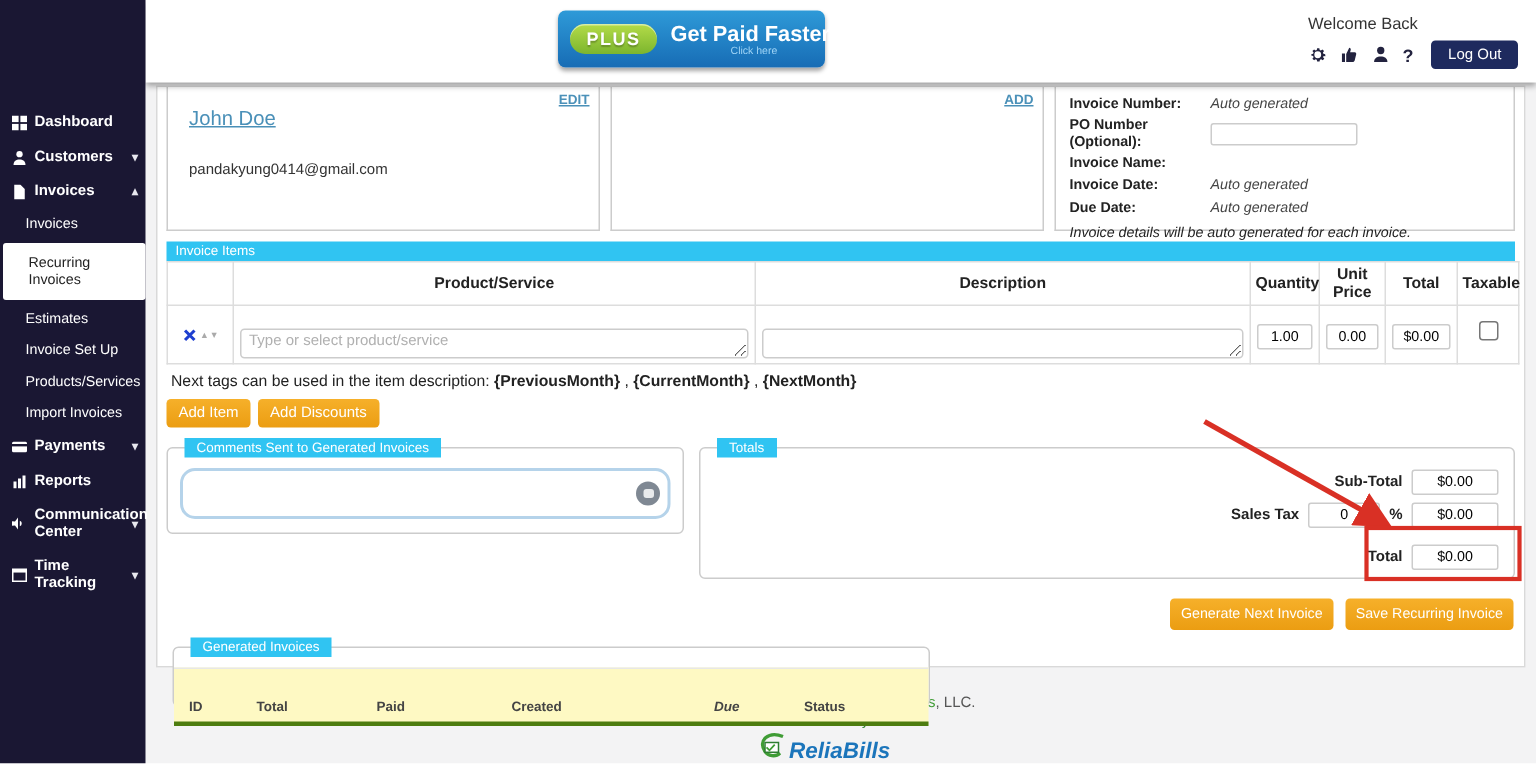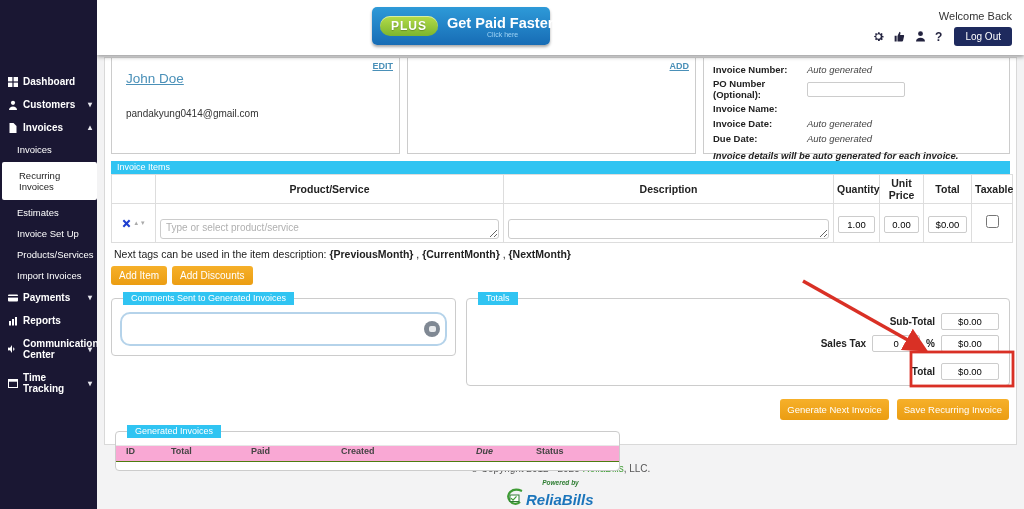--- a/index.html
+++ b/index.html
@@ -26,21 +26,21 @@
     background:linear-gradient(180deg,#2e9ad8,#176cb5); border-radius:5px;
     display:flex; align-items:center; box-shadow:0 2px 3px rgba(0,0,0,.35); cursor:pointer; }
   .plus-pill { margin-left:8px; background:linear-gradient(180deg,#b4dc49,#7cb52e);
     border-radius:11px; color:#fff; font-weight:700; font-size:12px; padding:3px 11px;
     letter-spacing:1px; text-shadow:0 1px 1px rgba(0,0,0,.25);
     box-shadow:inset 0 1px 0 rgba(255,255,255,.5); }
   .banner-text { margin-left:9px; display:flex; flex-direction:column; align-items:center; }
   .banner-title { color:#fff; font-size:14.5px; font-weight:700; white-space:nowrap; }
   .banner-sub { color:#9fd4f6; font-size:7px; }
   .header-right { position:absolute; right:12px; top:10px; display:flex;
-    flex-direction:column; align-items:flex-end; gap:5px; }
+    flex-direction:column; align-items:flex-start; gap:5px; }
   .welcome { font-size:11px; color:#333; }
   .hicons { display:flex; align-items:center; gap:8px; }
   .hicon { width:13px; height:13px; cursor:pointer; display:inline-flex; }
   .help-q { font-weight:700; font-size:12px; color:#23233f; cursor:pointer; }
   .logout-btn { background:#1e2a5e; color:#fff; font-size:10px; padding:4px 11px;
     border-radius:3px; border:none; cursor:pointer; margin-left:4px; font-family:inherit; }
   
   #main { position:absolute; left:97px; top:55px; width:927px; height:454px;
     background:#f3f3f4; padding:2px 7px 0; }
   .card { background:#fff; border:1px solid #d9d9d9; width:100%; height:388px; }
@@ -51,21 +51,21 @@
   .corner-link { position:absolute; top:3px; right:6px; font-size:9px; font-weight:700;
     color:#4a90b8; text-decoration:underline; cursor:pointer; }
   .cust-name { position:absolute; left:14px; top:13px; font-size:13.5px; color:#4a90b8;
     text-decoration:underline; cursor:pointer; }
   .cust-email { position:absolute; left:14px; top:50px; font-size:10px; color:#333; }
   .detail-row { display:flex; align-items:center; margin-bottom:2px; min-height:13px; }
   .detail-label { width:94px; font-size:9.5px; font-weight:700; color:#222; flex:0 0 94px; }
   .detail-value { font-size:9.5px; font-style:italic; color:#444; }
   .po-input { width:98px; height:15px; border:1px solid #ccc; border-radius:2px;
     font-size:9px; padding:0 3px; }
-  .detail-note { font-size:9.5px; font-weight:700; font-style:italic; margin-top:5px; }
+  .detail-note { font-size:9.5px; font-weight:400; font-style:italic; margin-top:5px; }
   .section-bar { background:#30c4f2; color:#fff; font-size:9px; line-height:11px;
     padding:1px 6px; margin:7px 6px 0; }
   table.items { border-collapse:collapse; width:calc(100% - 12px); margin:0 6px;
     table-layout:fixed; }
   .items th { border:1px solid #ddd; font-size:10.5px; padding:2px 3px; text-align:center;
     font-weight:700; color:#222; background:#fff; }
   .items td { border:1px solid #ddd; padding:3px 4px; vertical-align:middle; }
   .row-tools { display:flex; align-items:center; gap:3px; justify-content:center; }
   .x-icon { display:inline-flex; width:9px; height:9px; cursor:pointer; }
   .mini-arrow { color:#aaa; font-size:7px; cursor:pointer; }
@@ -93,22 +93,22 @@
   .totals-box { flex:1; height:88px; padding:14px 10px 6px; }
   .t-row { display:flex; justify-content:flex-end; align-items:center; gap:6px; margin-bottom:5px; }
   .t-label { font-size:10px; font-weight:700; color:#222; }
   .t-input { width:58px; height:17px; border:1px solid #ccc; border-radius:2px;
     font-size:9.5px; text-align:center; font-family:inherit; }
   .tax-input { width:48px; }
   .t-row.total { margin-top:11px; }
   .actions-row { display:flex; justify-content:flex-end; gap:8px; margin:13px 7px 0; }
   .actions-row .orange-btn { font-size:9.5px; padding:5px 7px; }
   .gen-box { width:505px; height:40px; margin:11px 0 0 10px; }
-  .gen-head { display:flex; margin-top:13px; background:#f9a8d4; border-top:1px solid #e7e7e7;
-    border-bottom:1px solid #4d7c0f; padding:0 0 5px; }
+  .gen-head { display:flex; margin-top:13px; background:#fef9c3; border-top:1px solid #e7e7e7;
+    border-bottom:3px solid #4d7c0f; padding:20px 0 5px; }
   .gen-col { font-size:9px; font-weight:700; color:#444; }
   .gen-col:nth-child(1){ width:55px; padding-left:10px; }
   .gen-col:nth-child(2){ width:80px; }
   .gen-col:nth-child(3){ width:90px; }
   .gen-col:nth-child(4){ width:135px; }
   .gen-col:nth-child(5){ width:60px;font-style:italic; }
   .gen-col:nth-child(6){ width:60px; }
   
   .footer { text-align:center; margin-top:18px; }
   .copyright { font-size:10px; color:#555; }

